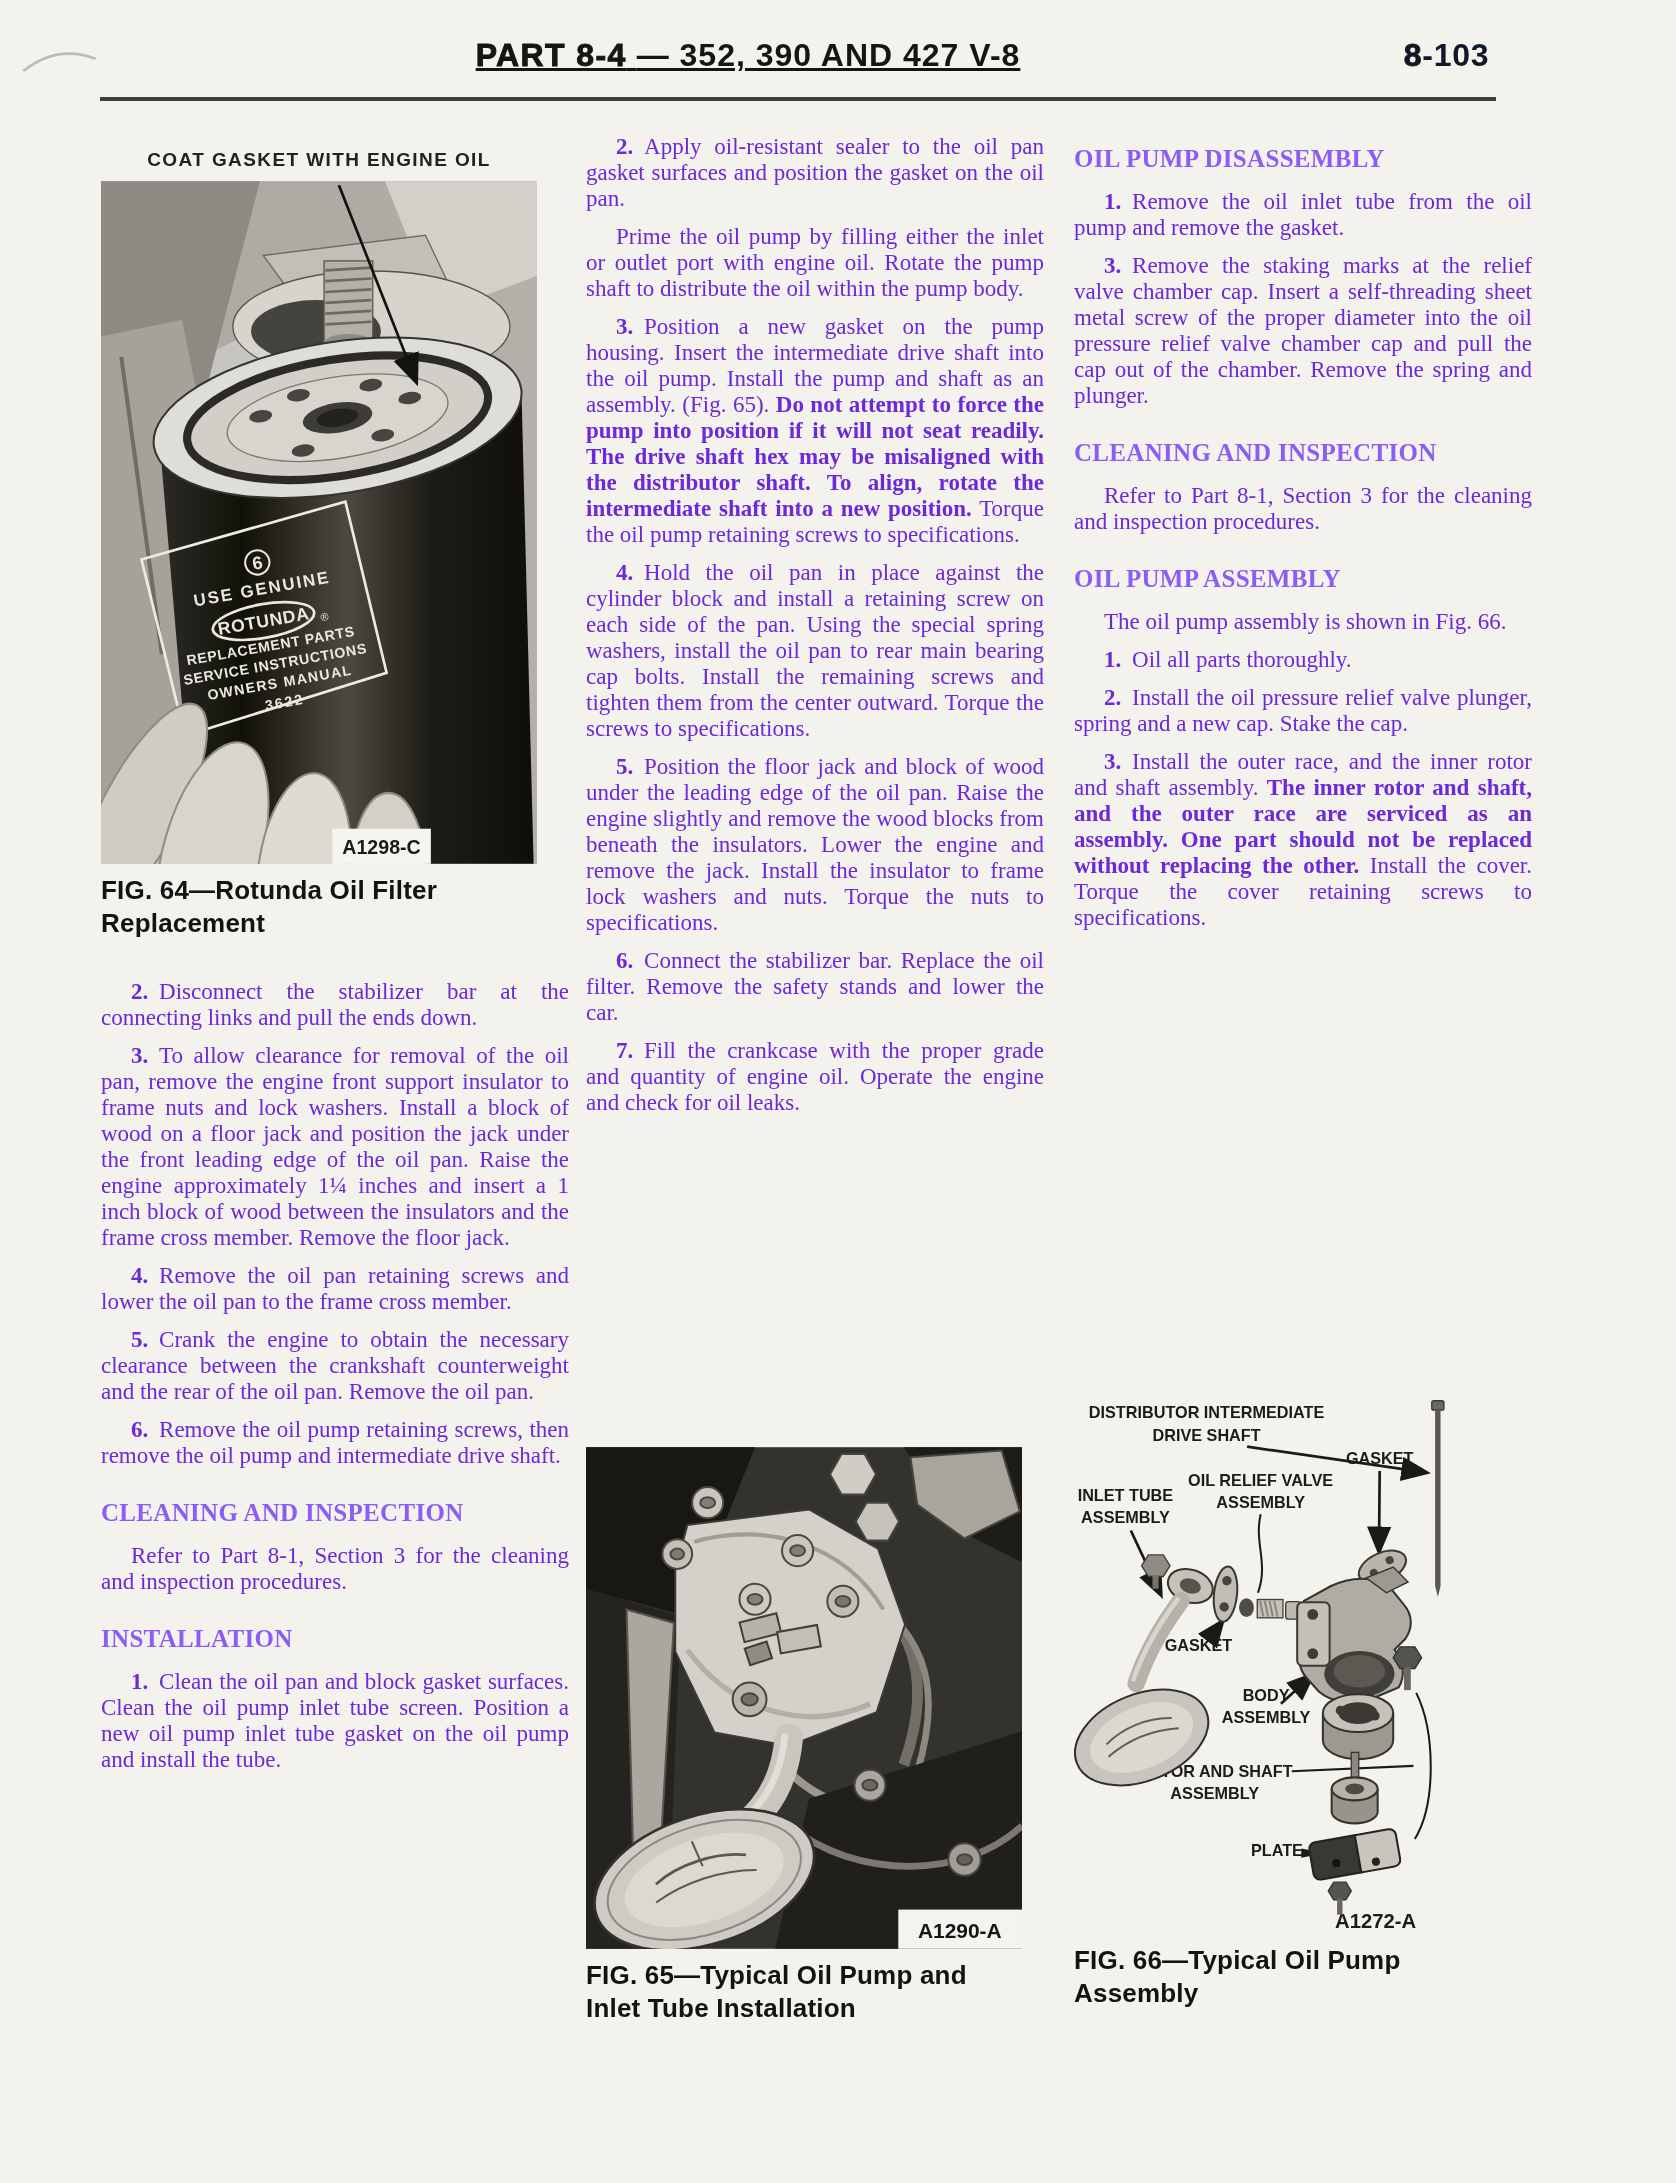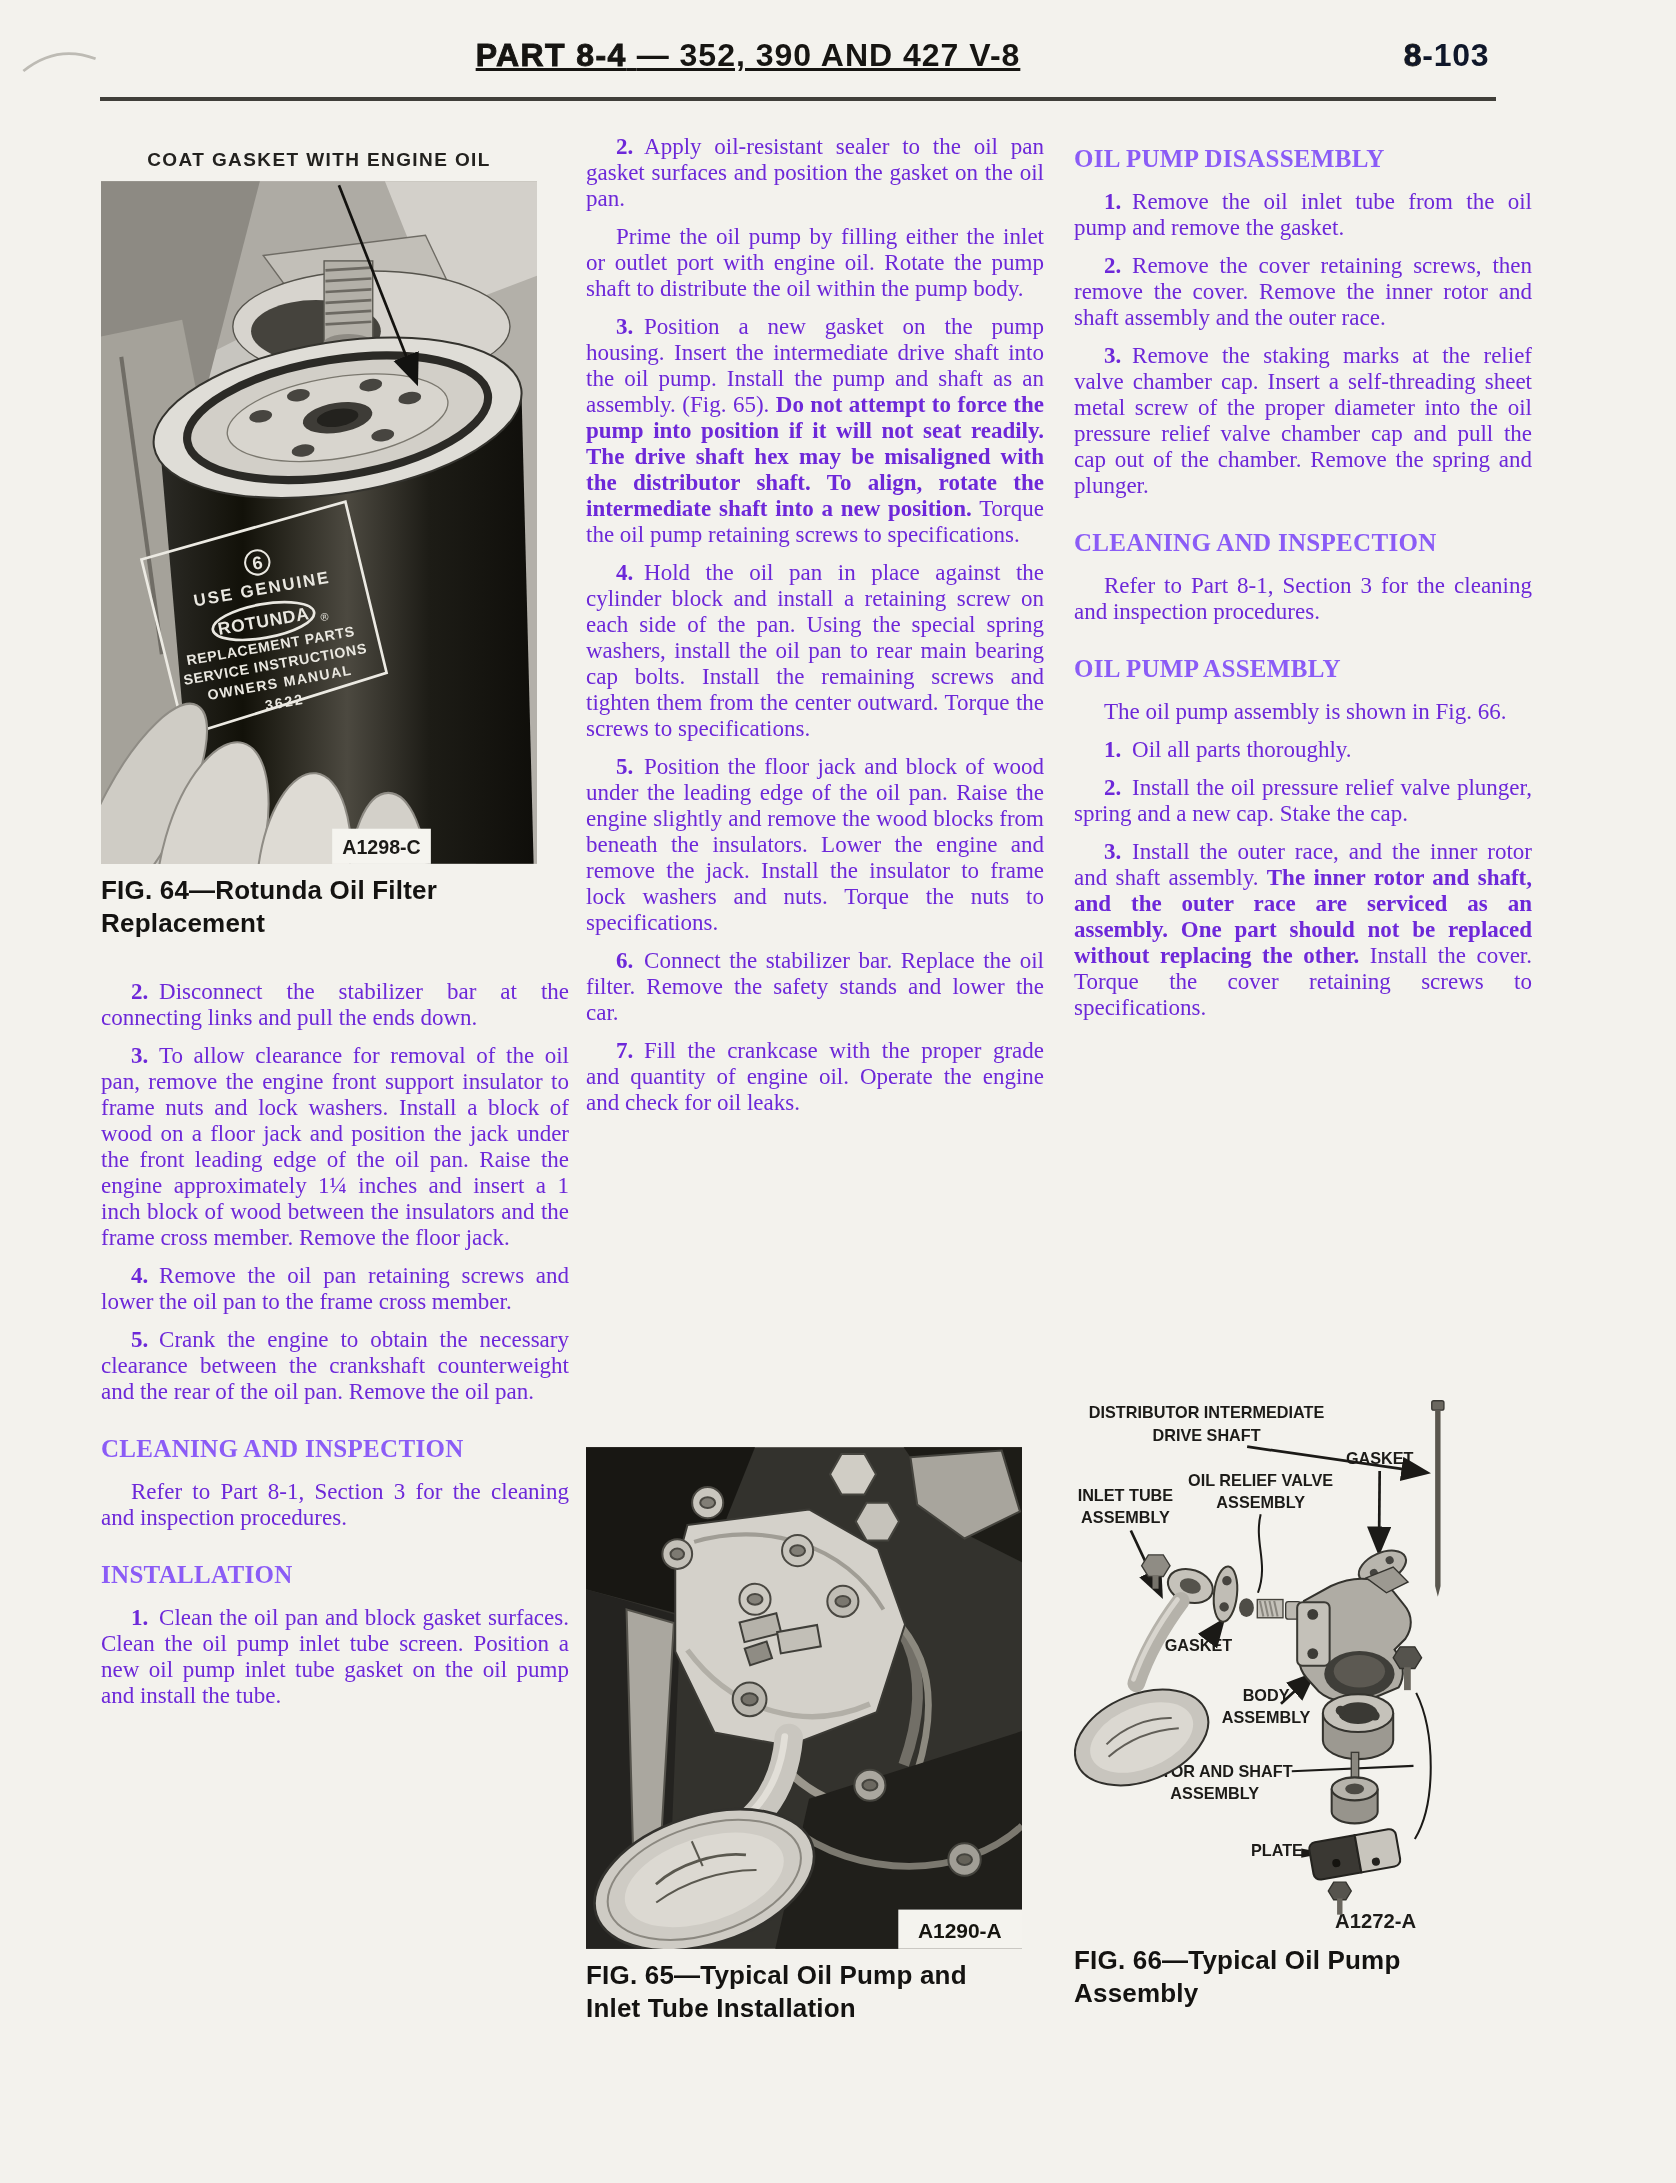--- a/index.html
+++ b/index.html
@@ -155,20 +155,21 @@
   <text x="415" y="995" font-size="29" font-weight="700" fill="#1b1a17" text-anchor="middle">A1298-C</text>
 </svg>
 
 <div class="abs fig-caption" style="left:101px;top:874px;width:406px">FIG. 64—Rotunda Oil Filter Replacement</div>
 
 <div class="abs col col-left">
   <p class="copy"><b class="num">2.</b><span>Disconnect the stabilizer bar at the connecting links and pull the ends down.</span></p>
   <p class="copy"><b class="num">3.</b><span>To allow clearance for removal of the oil pan, remove the engine front support insulator to frame nuts and lock washers. Install a block of wood on a floor jack and position the jack under the front leading edge of the oil pan. Raise the engine approximately 1¼ inches and insert a 1 inch block of wood between the insulators and the frame cross member. Remove the floor jack.</span></p>
   <p class="copy"><b class="num">4.</b><span>Remove the oil pan retaining screws and lower the oil pan to the frame cross member.</span></p>
   <p class="copy"><b class="num">5.</b><span>Crank the engine to obtain the necessary clearance between the crankshaft counterweight and the rear of the oil pan. Remove the oil pan.</span></p>
+  <p class="copy"><b class="num">6.</b><span>Remove the oil pump retaining screws, then remove the oil pump and intermediate drive shaft.</span></p>
   <h3 class="sect">CLEANING AND INSPECTION</h3>
   <p class="copy">Refer to Part 8-1, Section 3 for the cleaning and inspection procedures.</p>
   <h3 class="sect">INSTALLATION</h3>
   <p class="copy"><b class="num">1.</b><span>Clean the oil pan and block gasket surfaces. Clean the oil pump inlet tube screen. Position a new oil pump inlet tube gasket on the oil pump and install the tube.</span></p>
 </div>
 
 <div class="abs col col-mid">
   <p class="copy"><b class="num">2.</b><span>Apply oil-resistant sealer to the oil pan gasket surfaces and position the gasket on the oil pan.</span></p>
   <p class="copy">Prime the oil pump by filling either the inlet or outlet port with engine oil. Rotate the pump shaft to distribute the oil within the pump body.</p>
   <p class="copy"><b class="num">3.</b><span>Position a new gasket on the pump housing. Insert the intermediate drive shaft into the oil pump. Install the pump and shaft as an assembly. (Fig. 65). </span><b>Do not attempt to force the pump into position if it will not seat readily. The drive shaft hex may be misaligned with the distributor shaft. To align, rotate the intermediate shaft into a new position.</b><span> Torque the oil pump retaining screws to specifications.</span></p>
@@ -243,21 +244,20 @@
 
   <rect x="462" y="684" width="183" height="58" fill="#f4f3ee"></rect>
   <text x="553" y="726" font-size="31" font-weight="700" fill="#15140f" text-anchor="middle">A1290-A</text>
 </svg>
 
 <div class="abs fig-caption" style="left:586px;top:1959px;width:433px">FIG. 65—Typical Oil Pump and Inlet Tube Installation</div>
 
 <div class="abs col col-right">
   <h3 class="sect first">OIL PUMP DISASSEMBLY</h3>
   <p class="copy"><b class="num">1.</b><span>Remove the oil inlet tube from the oil pump and remove the gasket.</span></p>
-  <p class="copy"><b class="num">2.</b><span>Remove the cover retaining screws, then remove the cover. Remove the inner rotor and shaft assembly and the outer race.</span></p>
   <p class="copy"><b class="num">3.</b><span>Remove the staking marks at the relief valve chamber cap. Insert a self-threading sheet metal screw of the proper diameter into the oil pressure relief valve chamber cap and pull the cap out of the chamber. Remove the spring and plunger.</span></p>
   <h3 class="sect">CLEANING AND INSPECTION</h3>
   <p class="copy">Refer to Part 8-1, Section 3 for the cleaning and inspection procedures.</p>
   <h3 class="sect">OIL PUMP ASSEMBLY</h3>
   <p class="copy">The oil pump assembly is shown in Fig. 66.</p>
   <p class="copy"><b class="num">1.</b><span>Oil all parts thoroughly.</span></p>
   <p class="copy"><b class="num">2.</b><span>Install the oil pressure relief valve plunger, spring and a new cap. Stake the cap.</span></p>
   <p class="copy"><b class="num">3.</b><span>Install the outer race, and the inner rotor and shaft assembly. </span><b>The inner rotor and shaft, and the outer race are serviced as an assembly. One part should not be replaced without replacing the other.</b><span> Install the cover. Torque the cover retaining screws to specifications.</span></p>
 </div>
 

